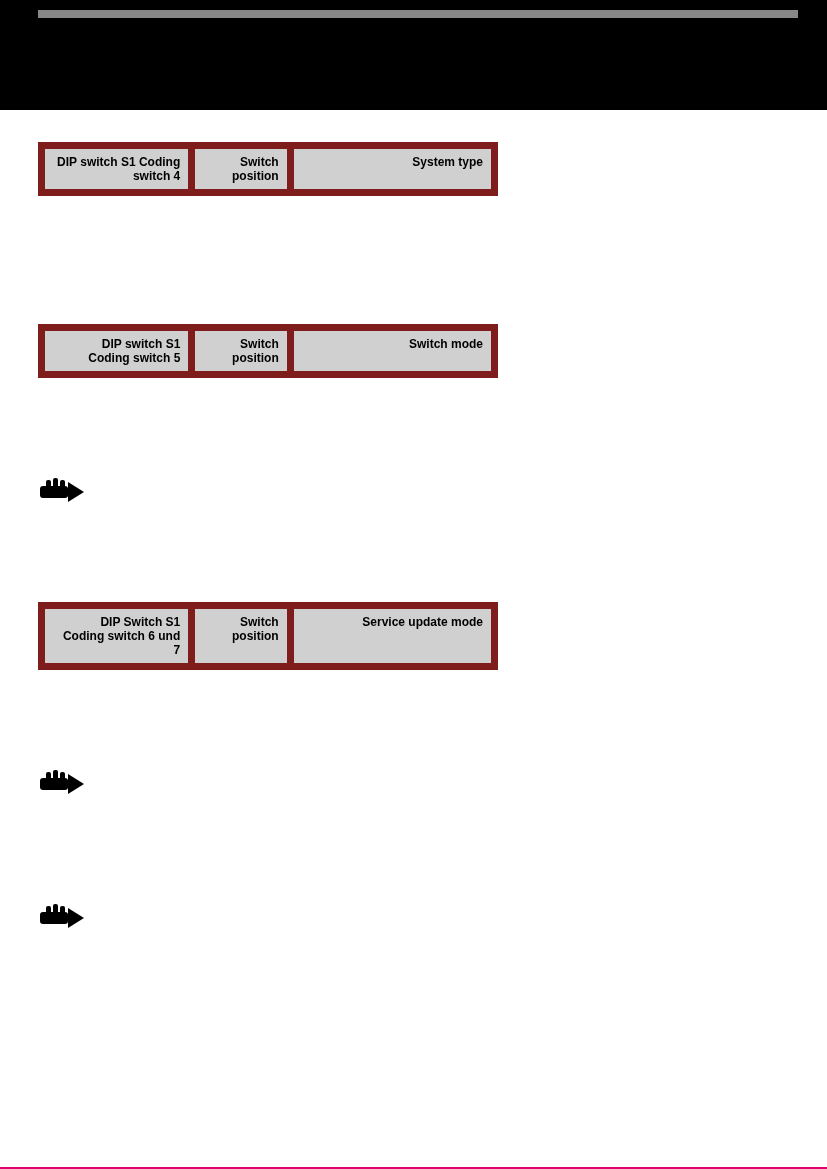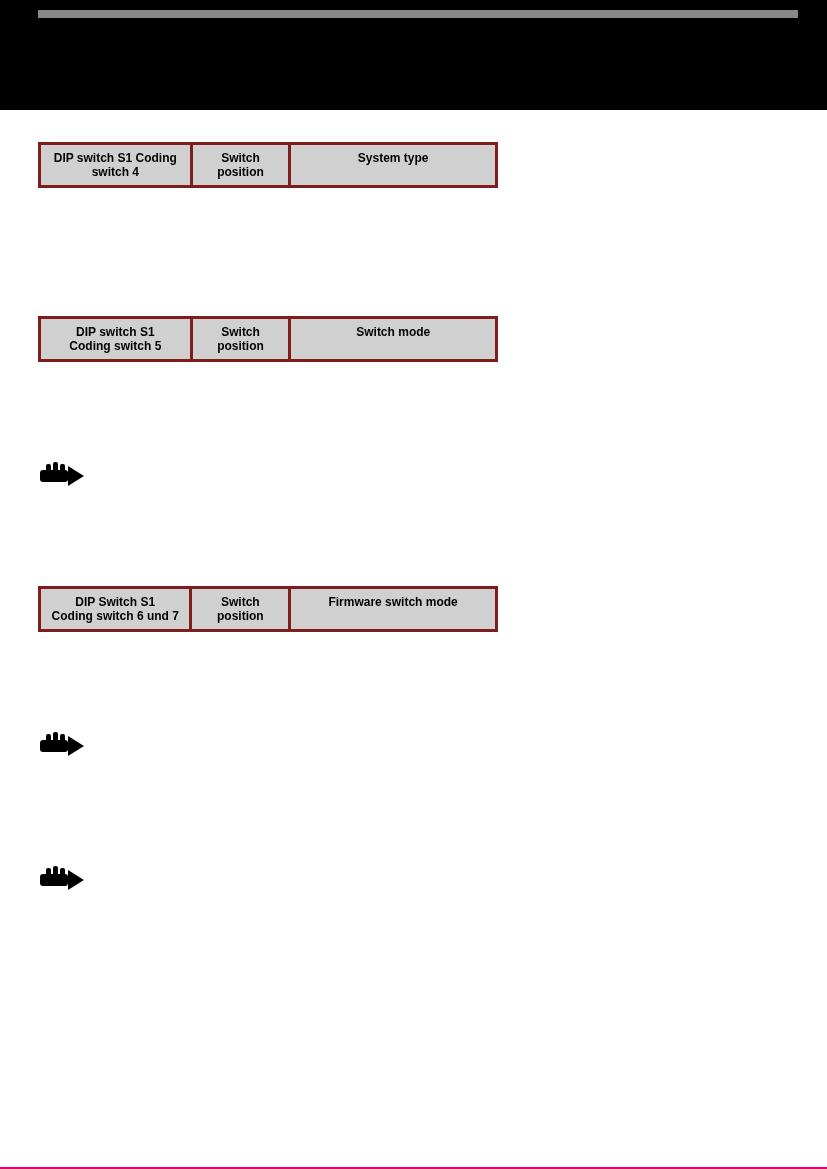--- a/index.html
+++ b/index.html
@@ -56,25 +56,25 @@
       border-collapse: collapse;
       margin-bottom: 10px;
       margin-top: 10px;
     }
 
     .switch-table thead tr {
       background: #d0d0d0;
     }
 
     .switch-table th {
-      border: 3px solid #7f1d1d;
+      border: 7px solid #7f1d1d;
       padding: 6px 8px;
       font-weight: bold;
       font-size: 12px;
-      text-align: center;
+      text-align: right;
       vertical-align: top;
     }
 
     .col-1 { width: 155px; }
     .col-2 { width: 100px; }
     .col-3 { width: 212px; }
 
     
     .note-icon {
       display: inline-block;
@@ -182,21 +182,21 @@
       </div>
     </div>
 
     <div class="section">
 
       <table class="switch-table">
         <thead>
           <tr>
             <th class="col-1">DIP Switch S1<br>Coding switch 6 und 7</th>
             <th class="col-2">Switch position</th>
-            <th class="col-3">Firmware switch mode</th>
+            <th class="col-3">Service update mode</th>
           </tr>
         </thead>
         <tbody>
         </tbody>
       </table>
     </div>
 
     <div class="section">
       <div class="text-block small-text">
         &nbsp;<br>&nbsp;<br>&nbsp;<br>&nbsp;

